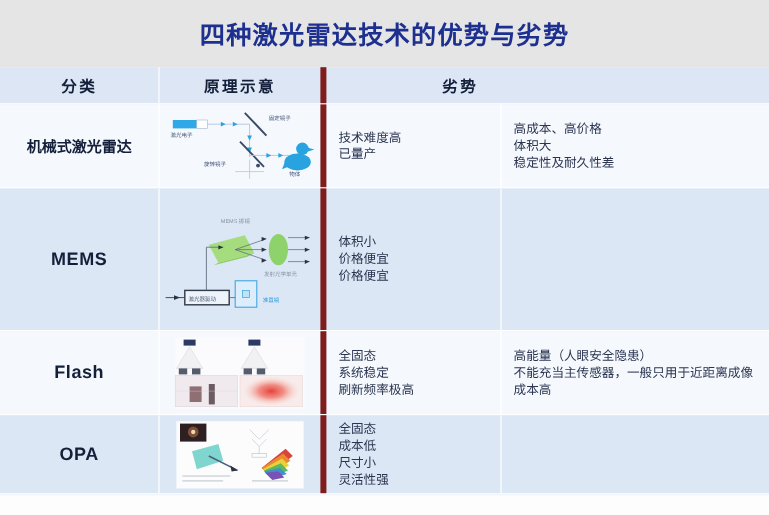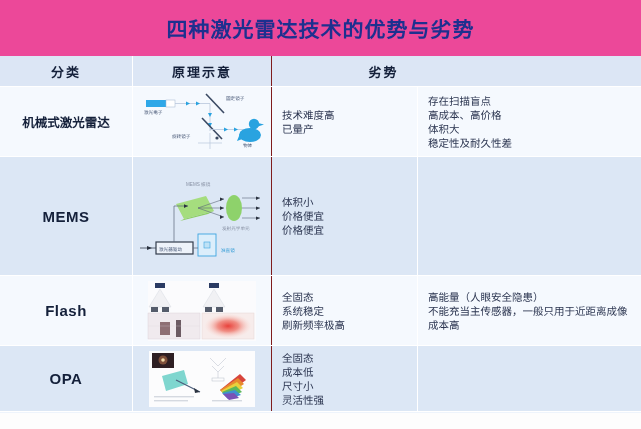--- a/index.html
+++ b/index.html
@@ -16,21 +16,21 @@
   }
 
   
   .title-bar {
     position: absolute;
     left: 0; top: 0;
     width: 641px; height: 56px;
     display: flex;
     align-items: center;
     justify-content: center;
-    background: #ec4899;
+    background: #e5e5e5;
   }
   .title-text {
     font-size: 21px;
     font-weight: bold;
     color: #1d308f;
     letter-spacing: 1px;
     white-space: nowrap;
   }
 
   
@@ -54,21 +54,21 @@
   .row.r2 { height: 119px; background: #dce7f5; }
   .row.r3 { height: 70px; background: #f5f9fe; }
   .row.r4 { height: 66px; background: #dce7f5; }
 
   .cell {
     box-sizing: border-box;
     position: relative;
     display: flex;
   }
   .c-cat  { width: 133px; border-right: 1px solid #ffffff; }
-  .c-diag { width: 139px; border-right: 1px solid #7f1d1d; }
+  .c-diag { width: 139px; border-right: 5px solid #7f1d1d; }
   .c-pro  { width: 146px; border-right: 1px solid #ffffff; }
   .c-con  { width: 223px; }
 
   .row.header .cell {
     align-items: center;
     justify-content: center;
   }
   .hdr-text {
     font-size: 13px;
     font-weight: bold;
@@ -188,21 +188,20 @@
       </div>
     </div>
     <div class="cell c-pro">
       <div class="list">
         <div>技术难度高</div>
         <div>已量产</div>
       </div>
     </div>
     <div class="cell c-con">
       <div class="list">
-        <div>存在扫描盲点</div>
         <div>高成本、高价格</div>
         <div>体积大</div>
         <div>稳定性及耐久性差</div>
       </div>
     </div>
   </div>
 
   <div class="row r2">
     <div class="cell c-cat">
       <div class="cat-label latin">MEMS</div>

